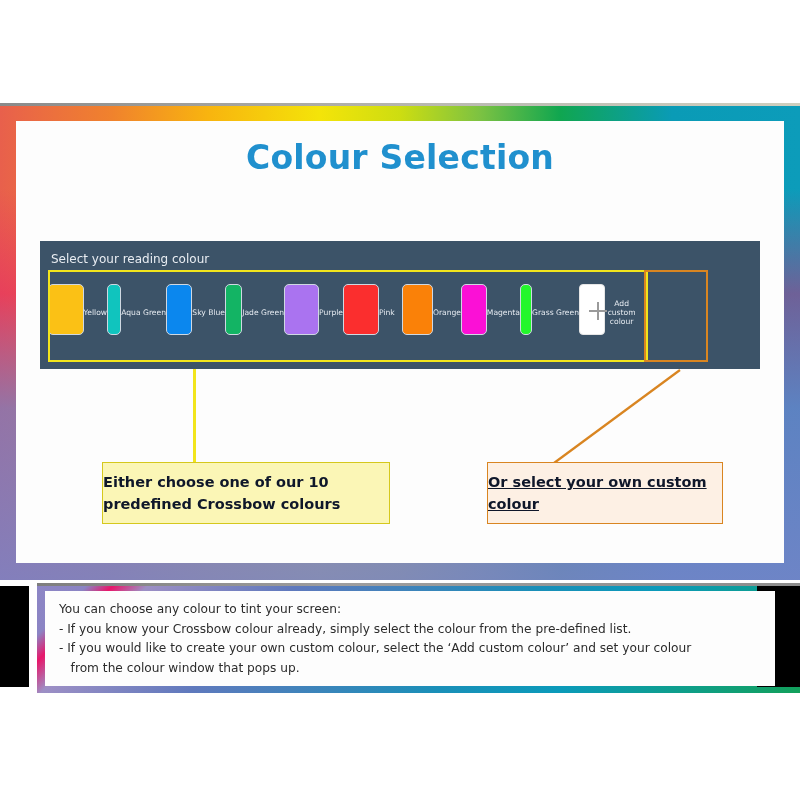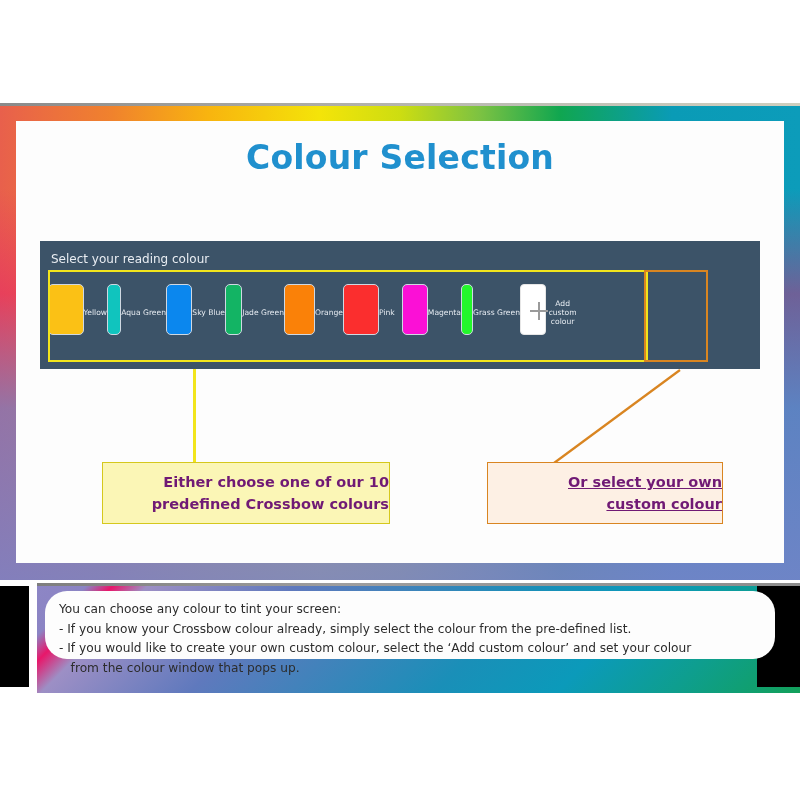--- a/index.html
+++ b/index.html
@@ -204,25 +204,24 @@
     z-index: 4;
   }
 
   
   .callout {
     position: absolute;
     z-index: 5;
     display: flex;
     align-items: center;
     justify-content: center;
-    text-align: right;
+    text-align: left;
     font-family: "DejaVu Sans", sans-serif;
     font-weight: bold;
-    color: #701a75;
-    padding-left: 20px;
+    color: #0f172a;
   }
   #callout-predefined {
     left: 86px;
     top: 341px;
     width: 288px;
     height: 62px;
     background: #fbf6b6;
     border: 1.6px solid #d5c81d;
     font-size: 14.5px;
     line-height: 22px;
@@ -253,25 +252,24 @@
     position: absolute;
     left: 0; top: 0; width: 100%; height: 3px;
     background: linear-gradient(to right, #7e7e7e, #9e9e9e 40%, #8d8d8d);
     z-index: 3;
   }
   #notes-white {
     position: absolute;
     left: 8px;
     top: 8px;
     width: 730px;
-    height: 68px;
+    height: 95px;
     background: #fdfdfd;
     z-index: 2;
     padding: 9px 14px;
-    border-radius: 22px;
   }
   #notes-white p {
     color: #2c2c2c;
     font-size: 12.2px;
     line-height: 19.5px;
     font-family: "DejaVu Sans", sans-serif;
     white-space: pre;
   }
 
   
@@ -314,26 +312,30 @@
           </div>
           <div class="swatch-cell">
             <div class="swatch-chip" style="background: rgb(11, 135, 238);"></div>
             <div class="swatch-name">Sky Blue</div>
           </div>
           <div class="swatch-cell">
             <div class="swatch-chip" style="background: rgb(19, 180, 100);"></div>
             <div class="swatch-name">Jade Green</div>
           </div>
           <div class="swatch-cell">
+            <div class="swatch-chip" style="background: rgb(170, 115, 240);"></div>
+            <div class="swatch-name">Purple</div>
+          </div>
+          <div class="swatch-cell">
+            <div class="swatch-chip" style="background: rgb(251, 46, 46);"></div>
+            <div class="swatch-name">Pink</div>
+          </div>
+          <div class="swatch-cell">
             <div class="swatch-chip" style="background: rgb(250, 129, 8);"></div>
             <div class="swatch-name">Orange</div>
-          </div>
-          <div class="swatch-cell">
-            <div class="swatch-chip" style="background: rgb(251, 46, 46);"></div>
-            <div class="swatch-name">Pink</div>
           </div>
           <div class="swatch-cell">
             <div class="swatch-chip" style="background: rgb(251, 16, 214);"></div>
             <div class="swatch-name">Magenta</div>
           </div>
           <div class="swatch-cell">
             <div class="swatch-chip" style="background: rgb(35, 247, 43);"></div>
             <div class="swatch-name">Grass Green</div>
           </div>
 

